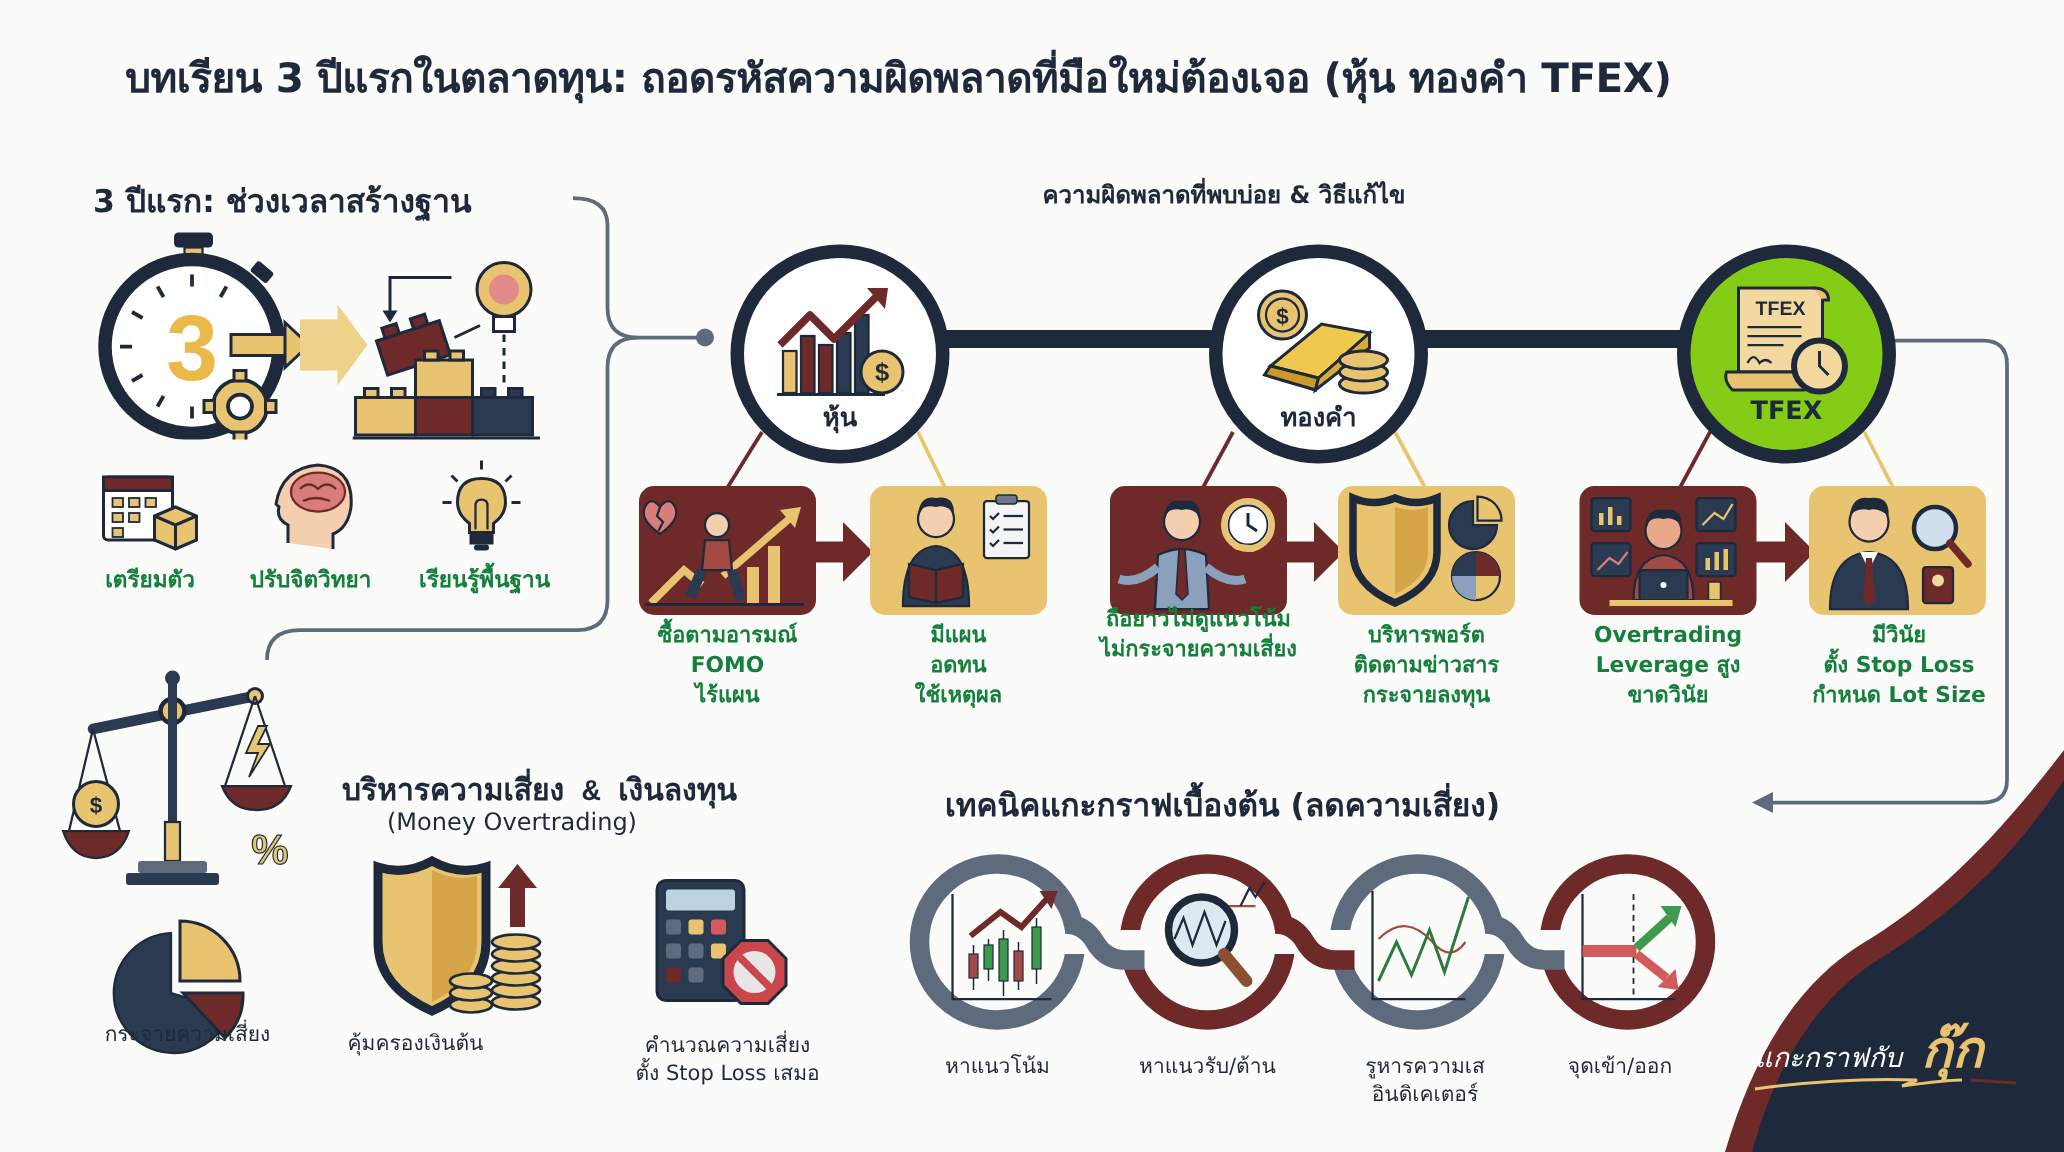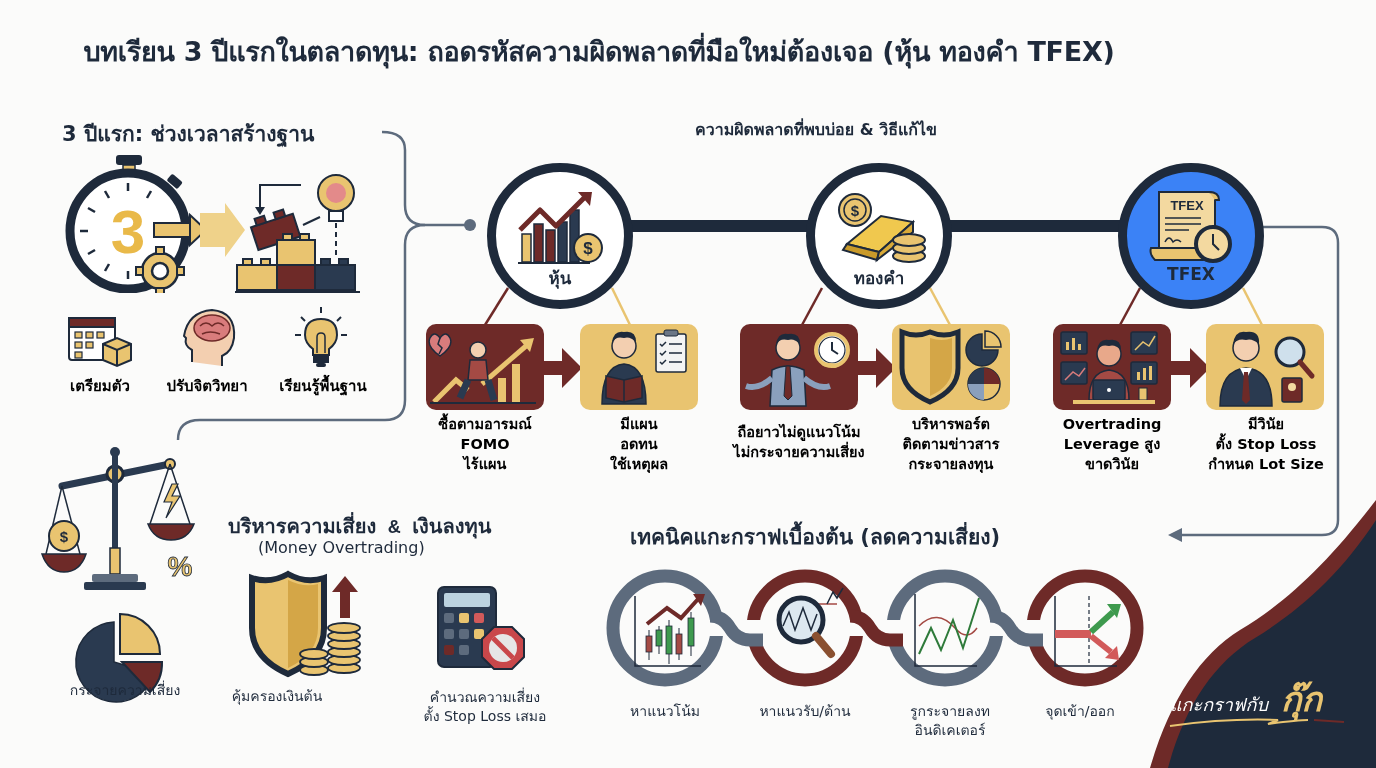--- a/index.html
+++ b/index.html
@@ -9,21 +9,21 @@
     font-family: "DejaVu Sans", "Liberation Sans", sans-serif;
     color: #1f2a3a;
     position: relative;
   }
   .abs { position: absolute; }
   .title {
     position: absolute; left: 0; top: 30px; width: 1198px; text-align: center;
     font-size: 27px; font-weight: bold; color: #1e2a3b; letter-spacing: -0.3px;
   }
   .sec-title { position: absolute; font-weight: bold; color: #1e2a3b; white-space: nowrap; }
-  .lbl { position: absolute; text-align: center; font-weight: bold; font-size: 14.5px; color: #000000; line-height: 20px; white-space: nowrap; }
+  .lbl { position: absolute; text-align: center; font-weight: bold; font-size: 14.5px; color: #15803d; line-height: 20px; white-space: nowrap; }
   .lbl-sm { position: absolute; text-align: center; font-size: 14px; color: #1e2a3b; line-height: 19px; white-space: nowrap; }
   .card { position: absolute; border-radius: 10px; width: 118px; height: 86px; }
   .card.bad { background: #6e2a28; }
   .card.good { background: #e9c470; }
   .card svg { width: 100%; height: 100%; }
   .node-label { position: absolute; font-weight: bold; font-size: 17px; color: #1e2a3b; text-align: center; }
   svg { display: block; }
 </style>
 </head>
 <body>
@@ -184,21 +184,21 @@
     <polygon points="46,64 80,34 80,44 44,72" fill="#d9aa38" stroke="#1e2a3b" stroke-width="2"></polygon>
     <g fill="#e9c470" stroke="#1e2a3b" stroke-width="2">
       <ellipse cx="76" cy="68" rx="16" ry="6"></ellipse>
       <ellipse cx="76" cy="60" rx="16" ry="6"></ellipse>
       <ellipse cx="76" cy="52" rx="16" ry="6"></ellipse>
     </g>
   </svg>
   <div class="node-label" style="left:0;right:0;top:92px;">ทองคำ</div>
 </div>
 
-<div class="abs" style="left:1118px;top:163px;width:146px;height:146px;border-radius:50%;border:9px solid #1e2a3b;background:#3b82f6;">
+<div class="abs" style="left:1118px;top:163px;width:146px;height:146px;border-radius:50%;border:9px solid #1e2a3b;background:#84cc16;">
   <svg style="position:absolute;left:22px;top:16px" width="90" height="80" viewBox="0 0 90 80">
     <path d="M10,4 L60,4 Q66,4 66,10 L66,60 L10,60 Z" fill="#f3d9a0" stroke="#1e2a3b" stroke-width="2"></path>
     <path d="M60,4 Q70,4 70,12 L66,12" fill="#e9c470" stroke="#1e2a3b" stroke-width="2"></path>
     <path d="M2,60 L54,60 Q60,70 54,72 L6,72 Q0,66 2,60 Z" fill="#e9c470" stroke="#1e2a3b" stroke-width="2"></path>
     <text x="38" y="22" text-anchor="middle" font-family="Liberation Sans, sans-serif" font-weight="bold" font-size="13" fill="#1e2a3b">TFEX</text>
     <g stroke="#1e2a3b" stroke-width="1.5">
       <line x1="16" y1="30" x2="52" y2="30"></line>
         <line x1="16" y1="36" x2="52" y2="36"></line>
         <line x1="16" y1="42" x2="40" y2="42"></line>
     </g>
@@ -281,21 +281,21 @@
     <path d="M38,8 Q52,14 66,8 L66,44 Q66,66 38,78 Q10,66 10,44 L10,8 Q24,14 38,8 Z" fill="#e9c470" stroke="#1e2a3b" stroke-width="5"></path>
     <path d="M38,14 L38,72 Q60,62 60,44 L60,14 Q50,18 38,14 Z" fill="#d4a647"></path>
     <path d="M90,10 A16,16 0 1,0 106,26 L90,26 Z" fill="#2a3a50" stroke="#1e2a3b" stroke-width="1.5"></path>
     <path d="M93,7 A16,16 0 0,1 109,23 L93,23 Z" fill="#e9c470" stroke="#1e2a3b" stroke-width="1.5"></path>
     <circle cx="92" cy="60" r="16" fill="#e9c470" stroke="#1e2a3b" stroke-width="1.5"></circle>
     <path d="M92,60 L92,44 A16,16 0 0,1 108,60 Z" fill="#6e2a28"></path>
     <path d="M92,60 L76,60 A16,16 0 0,1 92,44 Z" fill="#2a3a50"></path>
     <path d="M92,60 L92,76 A16,16 0 0,1 76,60 Z" fill="#8aa0bd"></path>
   </svg>
 </div>
-<div class="lbl" style="left:724px;top:422px;width:150px;text-align:center;">
+<div class="lbl" style="left:724px;top:403px;width:150px;text-align:center;">
   <div>ถือยาวไม่ดูแนวโน้ม</div>
   <div>ไม่กระจายความเสี่ยง</div>
 </div>
 <div class="lbl" style="left:886px;top:414px;width:130px;">
   <div>บริหารพอร์ต</div>
   <div>ติดตามข่าวสาร</div>
   <div>กระจายลงทุน</div>
 </div>
 
 <div class="card bad" style="left:1053px;top:324px;">
@@ -484,21 +484,21 @@
     <line x1="486" y1="64" x2="508" y2="44" stroke="#3e9a4e" stroke-width="6"></line>
     <polygon points="502,36 516,36 512,50" fill="#3e9a4e"></polygon>
     <line x1="486" y1="68" x2="506" y2="84" stroke="#d25a5a" stroke-width="6"></line>
     <polygon points="500,90 514,92 512,78" fill="#d25a5a"></polygon>
   </g>
 </svg>
 
 <div class="lbl-sm" style="left:615px;top:702px;width:100px;">หาแนวโน้ม</div>
 <div class="lbl-sm" style="left:745px;top:702px;width:120px;">หาแนวรับ/ต้าน</div>
 <div class="lbl-sm" style="left:890px;top:702px;width:120px;">
-  <div>รูกระจายลงท</div>
+  <div>รูหารความเส</div>
   <div>อินดิเคเตอร์</div>
 </div>
 <div class="lbl-sm" style="left:1030px;top:702px;width:100px;">จุดเข้า/ออก</div>
 
 <div class="abs" style="left:1168px;top:668px;width:200px;height:70px;">
   <span style="position:absolute;left:2px;top:22px;font-size:18px;color:#ffffff;font-style:italic;white-space:nowrap;">แกะกราฟกับ</span>
   <span style="position:absolute;left:113px;top:4px;font-size:34px;font-weight:bold;color:#e9c470;font-style:italic;white-space:nowrap;">กุ๊ก</span>
   <svg style="position:absolute;left:0;top:46px" width="190" height="14" viewBox="0 0 190 14">
     <path d="M2,12 Q60,4 110,6 L100,10 Q130,6 140,6" fill="none" stroke="#e9c470" stroke-width="2"></path>
     <line x1="146" y1="6" x2="176" y2="8" stroke="#6e2a28" stroke-width="2"></line>

